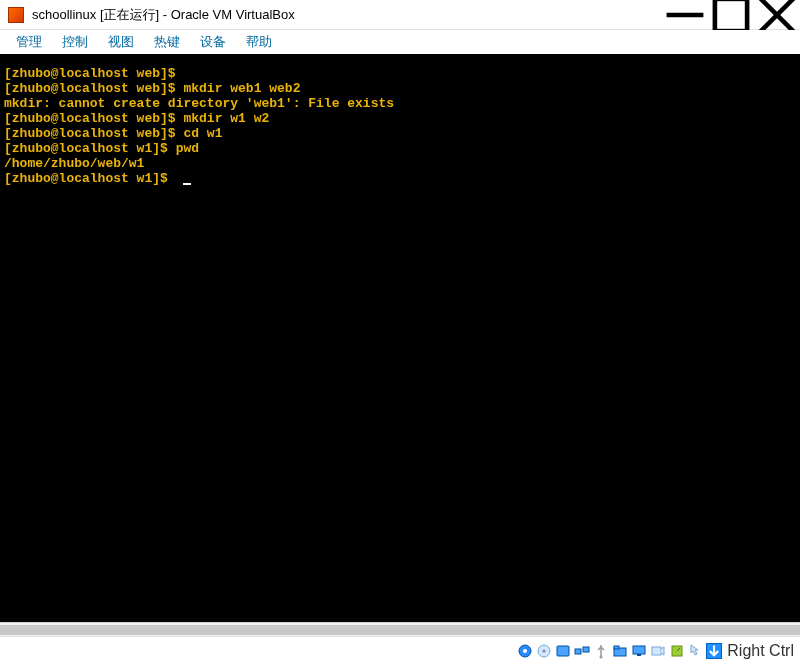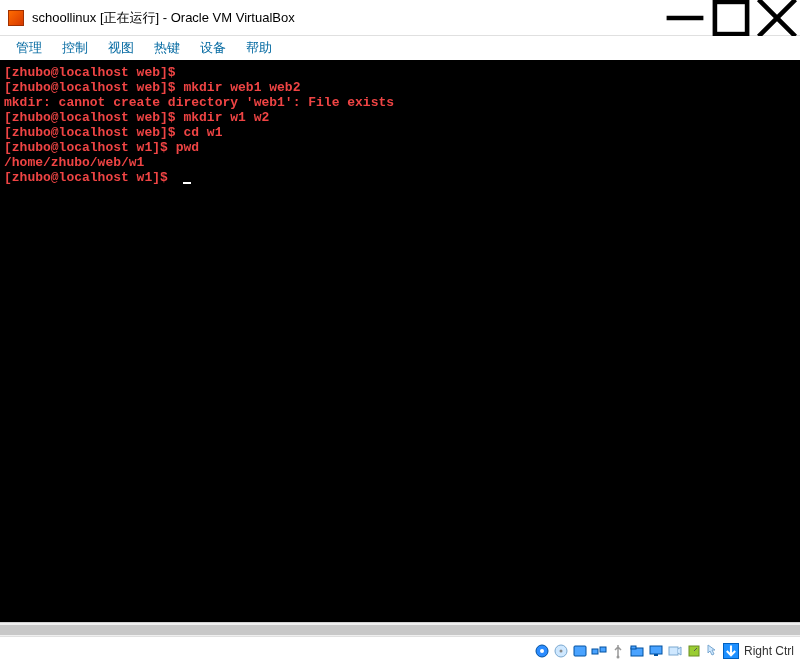--- a/index.html
+++ b/index.html
@@ -6,21 +6,21 @@
 body {
   width: 800px;
   height: 664px;
   font-family: "Segoe UI", Tahoma, sans-serif;
   background: #fff;
   overflow: hidden;
   display: flex;
   flex-direction: column;
 }
 .titlebar {
-  height: 36px;
+  height: 30px;
   display: flex;
   align-items: center;
   background: #fff;
   border-bottom: 1px solid #e0e0e0;
   font-size: 13px;
 }
 .titlebar .app-icon {
   width: 16px; height: 16px;
   margin: 0 8px;
   background: linear-gradient(135deg, #ff6b00 0%, #d63900 100%);
@@ -43,25 +43,25 @@
   background: #fff;
 }
 .menubar .menu-item {
   padding: 2px 10px;
   color: #0369a1;
 }
 
 .terminal {
   flex: 1;
   background: #000;
-  color: #ef4444;
+  color: #eab308;
   font-family: "Consolas", "Courier New", monospace;
   font-size: 13px;
   line-height: 15px;
-  padding: 5px 4px;
+  padding: 12px 4px;
   white-space: pre;
   overflow: hidden;
   font-weight: bold;
 }
 .terminal .line { display: block; }
 .cursor {
   display: inline-block;
   width: 8px; height: 2px;
   background: #fff;
   vertical-align: bottom;
@@ -82,21 +82,21 @@
   margin: 0 0;
 }
 
 .statusbar {
   height: 28px;
   background: #fff;
   display: flex;
   align-items: center;
   justify-content: flex-end;
   padding: 0 6px;
-  font-size: 12px;
+  font-size: 16px;
   border-top: 1px solid #e0e0e0;
 }
 .status-icons { display: flex; align-items: center; gap: 1px; }
 .sicon {
   width: 18px; height: 18px;
   display: flex; align-items: center; justify-content: center;
 }
 .sicon svg { width: 16px; height: 16px; }
 .hostkey { margin-left: 4px; color: #333; font-family: "Segoe UI", sans-serif; }
 .hostkey-arrow {

